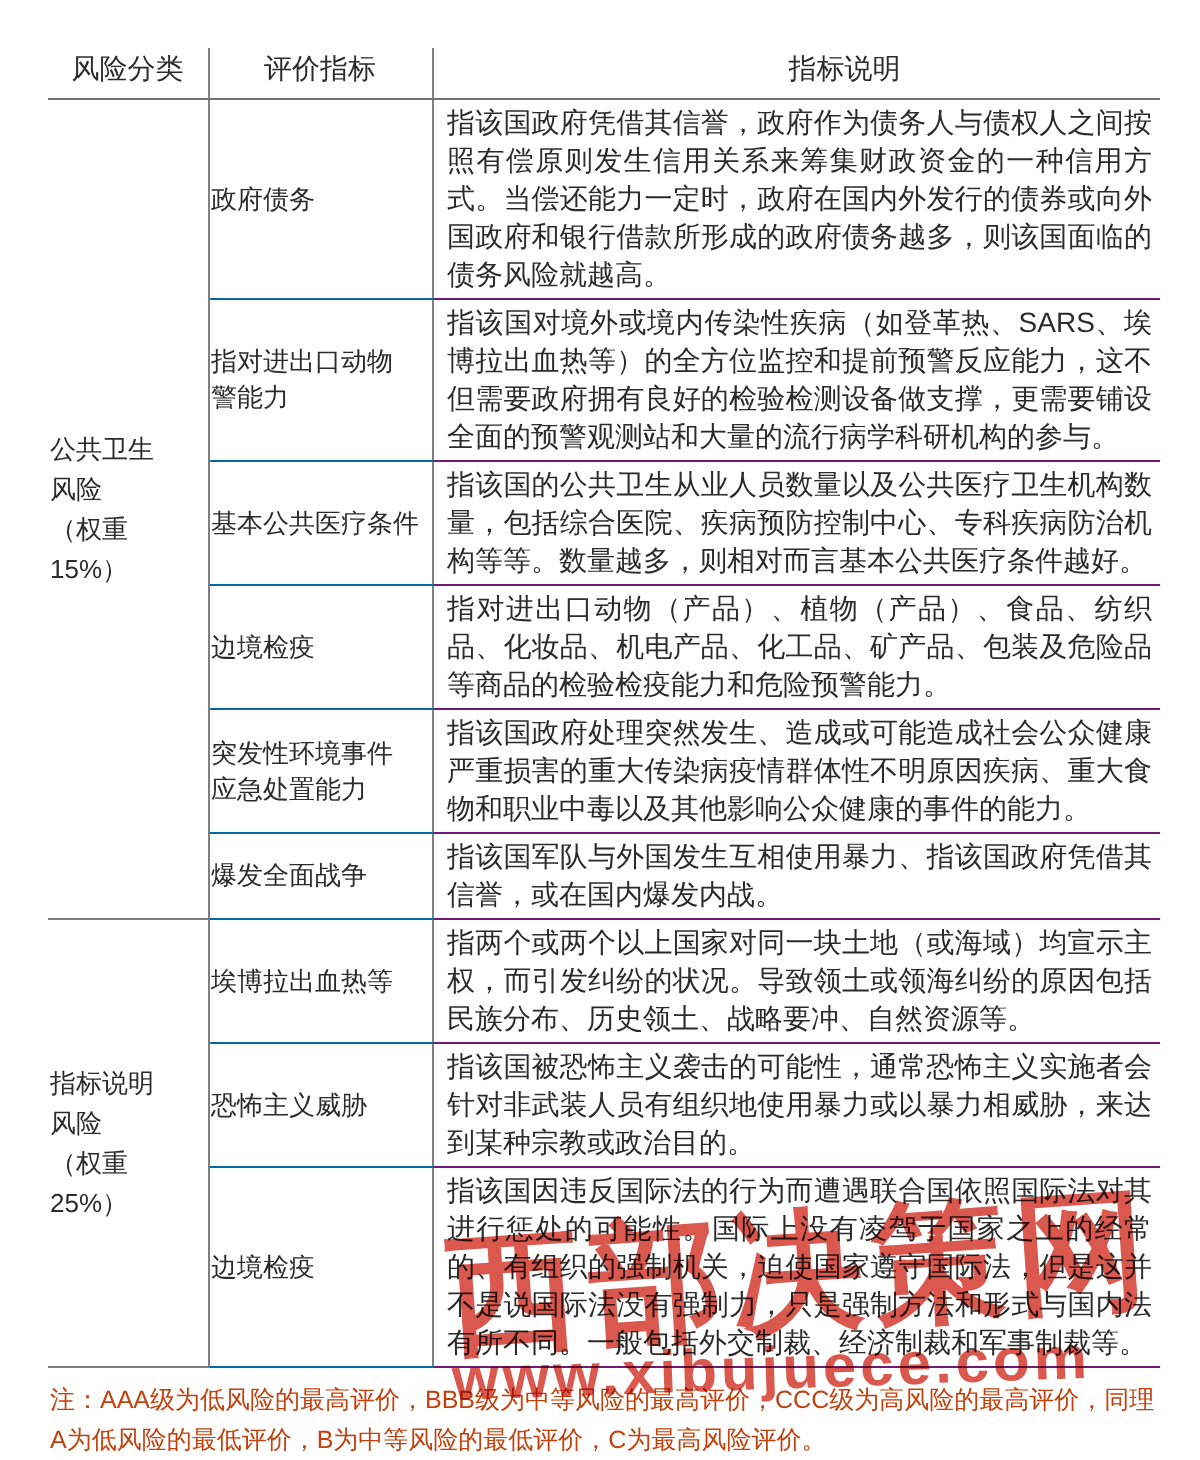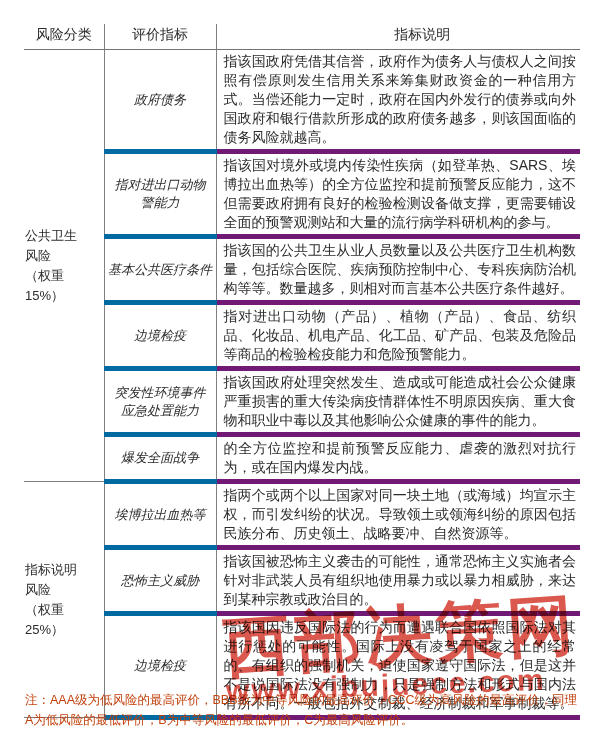--- a/index.html
+++ b/index.html
@@ -38,30 +38,28 @@
   .r-border { border-right: 1px solid #7f7f7f; }
   td.cat {
     border-bottom: 1px solid #7f7f7f;
     text-align: left;
     white-space: pre-line;
     font-size: 13px;
     line-height: 20px;
     padding: 0 1px;
   }
   td.ind {
-    border-bottom: 5px solid #0369a1;
-    text-align: center;
+    border-bottom: 1px solid #0369a1;
     white-space: pre-line;
     font-size: 13px;
     line-height: 18px;
     padding: 2px 1px;
-    font-style: italic;
   }
   td.desc {
-    border-bottom: 5px solid #701a75;
+    border-bottom: 1px solid #701a75;
     font-size: 14px;
     line-height: 19px;
     text-align: justify;
     padding: 2px 4px 2px 7px;
   }
   .note {
     position: absolute;
     left: 25px; top: 690px;
     width: 556px;
     font-size: 12.5px;
@@ -138,21 +136,21 @@
         <td class="ind r-border">边境检疫</td>
         <td class="desc">指对进出口动物（产品）、植物（产品）、食品、纺织品、化妆品、机电产品、化工品、矿产品、包装及危险品等商品的检验检疫能力和危险预警能力。</td>
       </tr>
       <tr>
         <td class="ind r-border">突发性环境事件
 应急处置能力</td>
         <td class="desc">指该国政府处理突然发生、造成或可能造成社会公众健康严重损害的重大传染病疫情群体性不明原因疾病、重大食物和职业中毒以及其他影响公众健康的事件的能力。</td>
       </tr>
       <tr>
         <td class="ind r-border">爆发全面战争</td>
-        <td class="desc">的全方位监控和提前预警反应能力、虐袭的激烈对抗行为，或在国内爆发内战。</td>
+        <td class="desc">指该国军队与外国发生互相使用暴力、指该国政府凭借其信誉，或在国内爆发内战。</td>
       </tr>
       <tr>
         <td class="cat r-border" rowspan="3">指标说明
 风险
 （权重25%）</td>
         <td class="ind r-border">埃博拉出血热等</td>
         <td class="desc">指两个或两个以上国家对同一块土地（或海域）均宣示主权，而引发纠纷的状况。导致领土或领海纠纷的原因包括民族分布、历史领土、战略要冲、自然资源等。</td>
       </tr>
       <tr>
         <td class="ind r-border">恐怖主义威胁</td>

